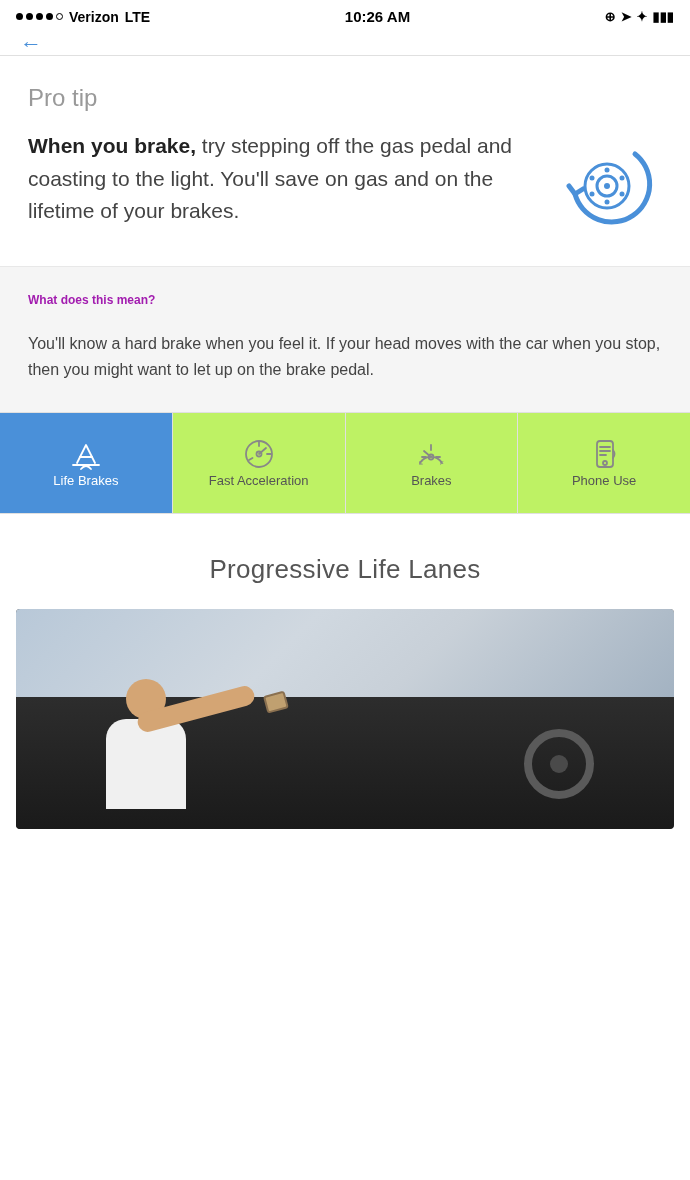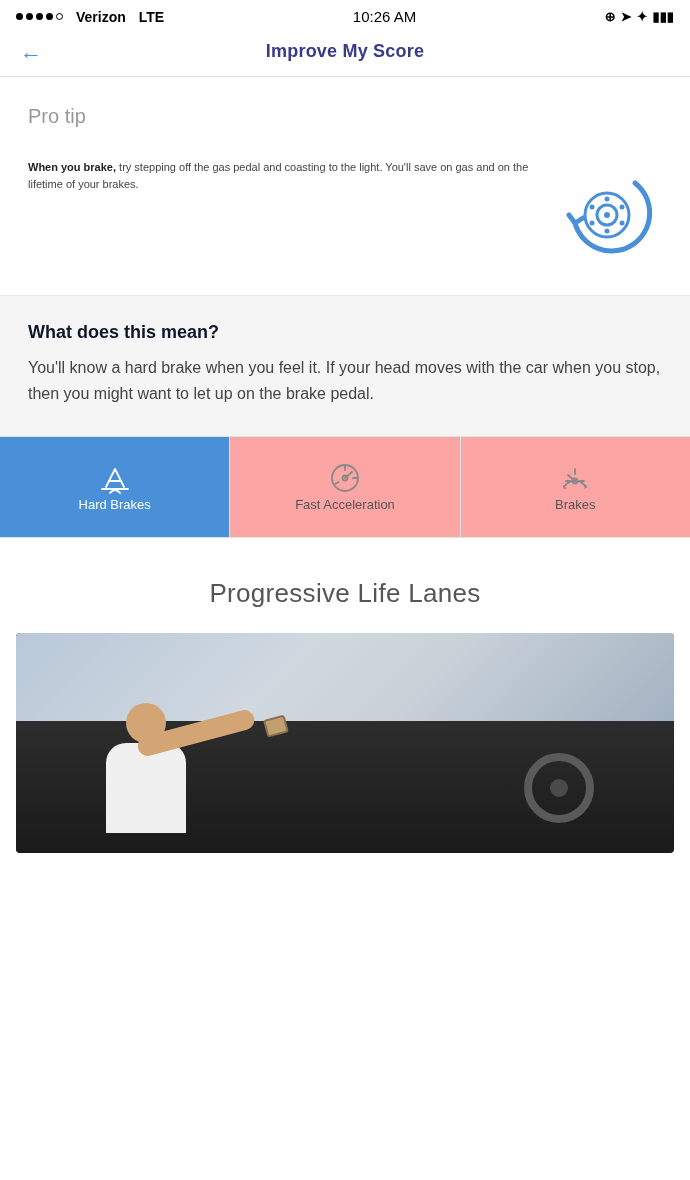--- a/index.html
+++ b/index.html
@@ -15,25 +15,25 @@
     
     .status-bar {
       background: #fff;
       display: flex;
       justify-content: space-between;
       align-items: center;
       padding: 8px 16px 6px;
       font-size: 14px;
       font-weight: 600;
     }
-    .status-left { display: flex; align-items: center; gap: 13px; justify-content: center; }
+    .status-left { display: flex; align-items: center; gap: 6px; justify-content: center; }
     .status-dots { display: flex; gap: 3px; }
     .status-dot { width: 7px; height: 7px; border-radius: 50%; background: #000; }
     .status-dot.empty { background: transparent; border: 1.5px solid #000; }
-    .status-center { font-size: 15px; font-weight: 400; }
+    .status-center { font-size: 15px; font-weight: 700; }
     .status-right { display: flex; align-items: center; gap: 5px; font-size: 13px; }
 
     
     .nav-bar {
       background: #fff;
       display: flex;
       align-items: center;
       justify-content: center;
       padding: 10px 20px 14px;
       border-bottom: 1px solid #e0e0e0;
@@ -54,34 +54,34 @@
       letter-spacing: 0.2px;
     }
 
     
     .pro-tip-section {
       background: #fff;
       padding: 28px 28px 32px;
       border-bottom: 1px solid #e8e8e8;
     }
     .pro-tip-label {
-      font-size: 20px;
+      font-size: 24px;
       color: #999;
       font-weight: 300;
-      margin-bottom: 31px;
+      margin-bottom: 18px;
     }
     .pro-tip-content {
       display: flex;
       align-items: flex-start;
       justify-content: space-between;
       gap: 16px;
     }
     .pro-tip-text {
       flex: 1;
-      font-size: 11px;
+      font-size: 21px;
       line-height: 1.55;
       color: #444;
     }
     .pro-tip-text strong {
       font-weight: 700;
       color: #222;
     }
     .brake-icon-wrap {
       flex-shrink: 0;
       width: 110px;
@@ -94,45 +94,45 @@
     
     .brake-svg { width: 100px; height: 100px; }
 
     
     .meaning-section {
       background: #f5f5f5;
       padding: 26px 28px 30px;
       border-bottom: 1px solid #e0e0e0;
     }
     .meaning-title {
-      font-size: 18px;
+      font-size: 12px;
       font-weight: 700;
-      color: #0f172a;
-      margin-bottom: 12px;
+      color: #a21caf;
+      margin-bottom: 24px;
     }
     .meaning-text {
       font-size: 16px;
       line-height: 1.6;
       color: #444;
     }
 
     
     .category-tabs {
       display: flex;
       border-bottom: 1px solid #e0e0e0;
     }
     .category-tab {
       flex: 1;
       display: flex;
       flex-direction: column;
       align-items: center;
       justify-content: center;
       padding: 14px 8px 16px;
       cursor: pointer;
-      background: #fca5a5;
+      background: #bef264;
       border-right: 1px solid #e0e0e0;
       min-height: 100px;
     }
     .category-tab:last-child { border-right: none; }
     .category-tab.active {
       background: #4a90d9;
     }
     .category-tab.active .tab-label {
       color: #fff;
     }
@@ -302,21 +302,20 @@
   <div class="status-right">
     <span>⊕</span>
     <span>➤</span>
     <span>✦</span>
     <span>▮▮▮</span>
   </div>
 </div>
 
 <div class="nav-bar">
   <span class="nav-back">←</span>
-  <span class="nav-title">Improve My Score</span>
 </div>
 
 <div class="pro-tip-section">
   <div class="pro-tip-label">Pro tip</div>
   <div class="pro-tip-content">
     <div class="pro-tip-text">
       <strong>When you brake,</strong><span> try stepping off the gas pedal and coasting to the light. You'll save on gas and on the lifetime of your brakes.</span>
     </div>
     <div class="brake-icon-wrap">
 
@@ -350,21 +349,21 @@
 
 <div class="category-tabs">
 
   <div class="category-tab active">
     <svg class="tab-icon-svg" viewBox="0 0 38 38" xmlns="http://www.w3.org/2000/svg">
       <path d="M10 28 L19 10 L28 28" stroke="#fff" stroke-width="2" fill="none" stroke-linecap="round"></path>
       <path d="M13 22 L25 22" stroke="#fff" stroke-width="2" fill="none" stroke-linecap="round"></path>
       <path d="M6 30 L32 30" stroke="#fff" stroke-width="2" fill="none" stroke-linecap="round"></path>
       <path d="M14 34 Q19 28 24 34" stroke="#fff" stroke-width="1.5" fill="none" stroke-linecap="round"></path>
     </svg>
-    <span class="tab-label">Hard
+    <span class="tab-label">Life
 Brakes</span>
   </div>
 
   <div class="category-tab">
     <svg class="tab-icon-svg" viewBox="0 0 38 38" xmlns="http://www.w3.org/2000/svg">
 
       <circle cx="19" cy="19" r="13" fill="none" stroke="#888" stroke-width="1.8"></circle>
 
       <line x1="19" y1="7" x2="19" y2="11" stroke="#888" stroke-width="1.8"></line>
       <line x1="31" y1="19" x2="27" y2="19" stroke="#888" stroke-width="1.8"></line>
@@ -388,20 +387,36 @@
       <text x="7" y="30" font-size="6" fill="#888" stroke="none">E</text>
       <text x="28" y="30" font-size="6" fill="#888" stroke="none">F</text>
 
       <line x1="19" y1="22" x2="12" y2="16" stroke="#888" stroke-width="2" stroke-linecap="round"></line>
       <circle cx="19" cy="22" r="2.5" fill="#888"></circle>
     </svg>
     <span class="tab-label">Brakes</span>
   </div>
 
 
+  <div class="category-tab">
+    <svg class="tab-icon-svg" viewBox="0 0 38 38" xmlns="http://www.w3.org/2000/svg">
+
+      <rect x="12" y="6" width="16" height="26" rx="3" fill="none" stroke="#888" stroke-width="1.8"></rect>
+
+      <line x1="15" y1="12" x2="25" y2="12" stroke="#888" stroke-width="1.2" stroke-linecap="round"></line>
+      <line x1="15" y1="16" x2="25" y2="16" stroke="#888" stroke-width="1.2" stroke-linecap="round"></line>
+      <line x1="15" y1="20" x2="21" y2="20" stroke="#888" stroke-width="1.2" stroke-linecap="round"></line>
+
+      <circle cx="20" cy="28" r="2" fill="none" stroke="#888" stroke-width="1.2"></circle>
+
+      <path d="M28 15 Q31 19 28 23" fill="none" stroke="#888" stroke-width="1.5" stroke-linecap="round"></path>
+    </svg>
+    <span class="tab-label">Phone
+Use</span>
+  </div>
 
 </div>
 
 <div class="life-lanes-section">
   <div class="life-lanes-title">Progressive Life Lanes</div>
 
   <div class="car-image-placeholder">
     <div class="car-image-inner">
 
       <div class="car-window"></div>

